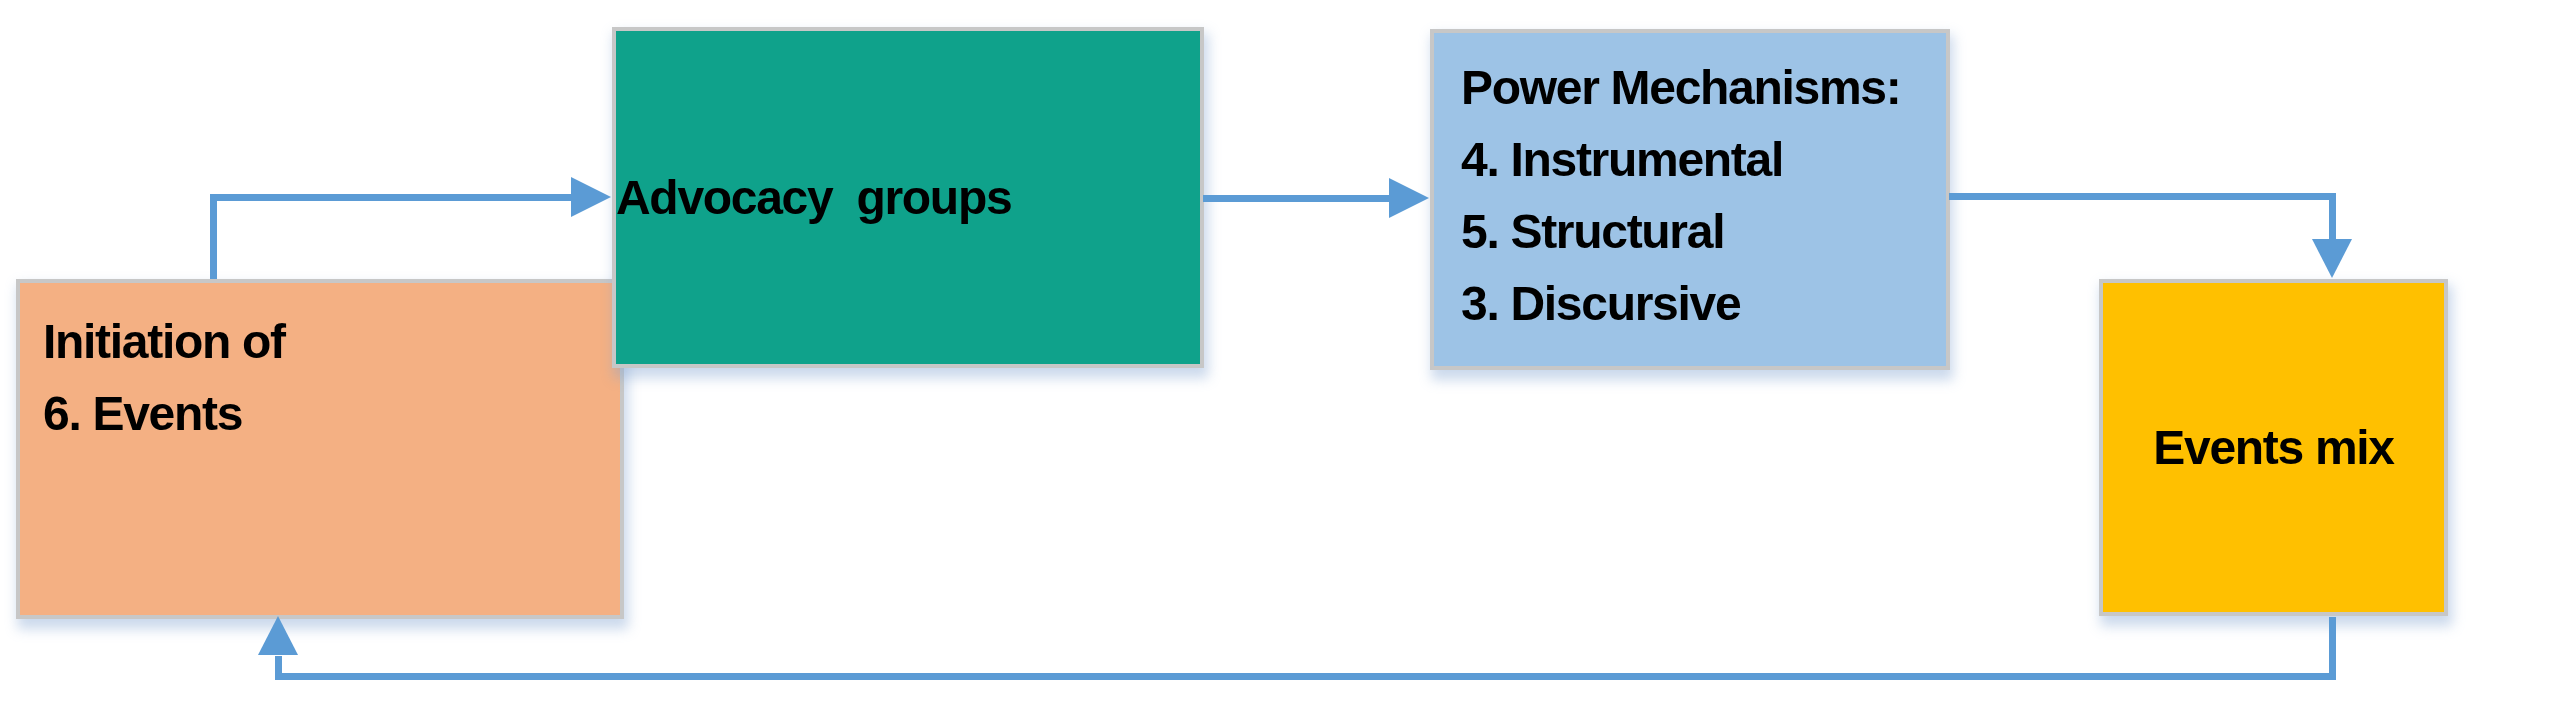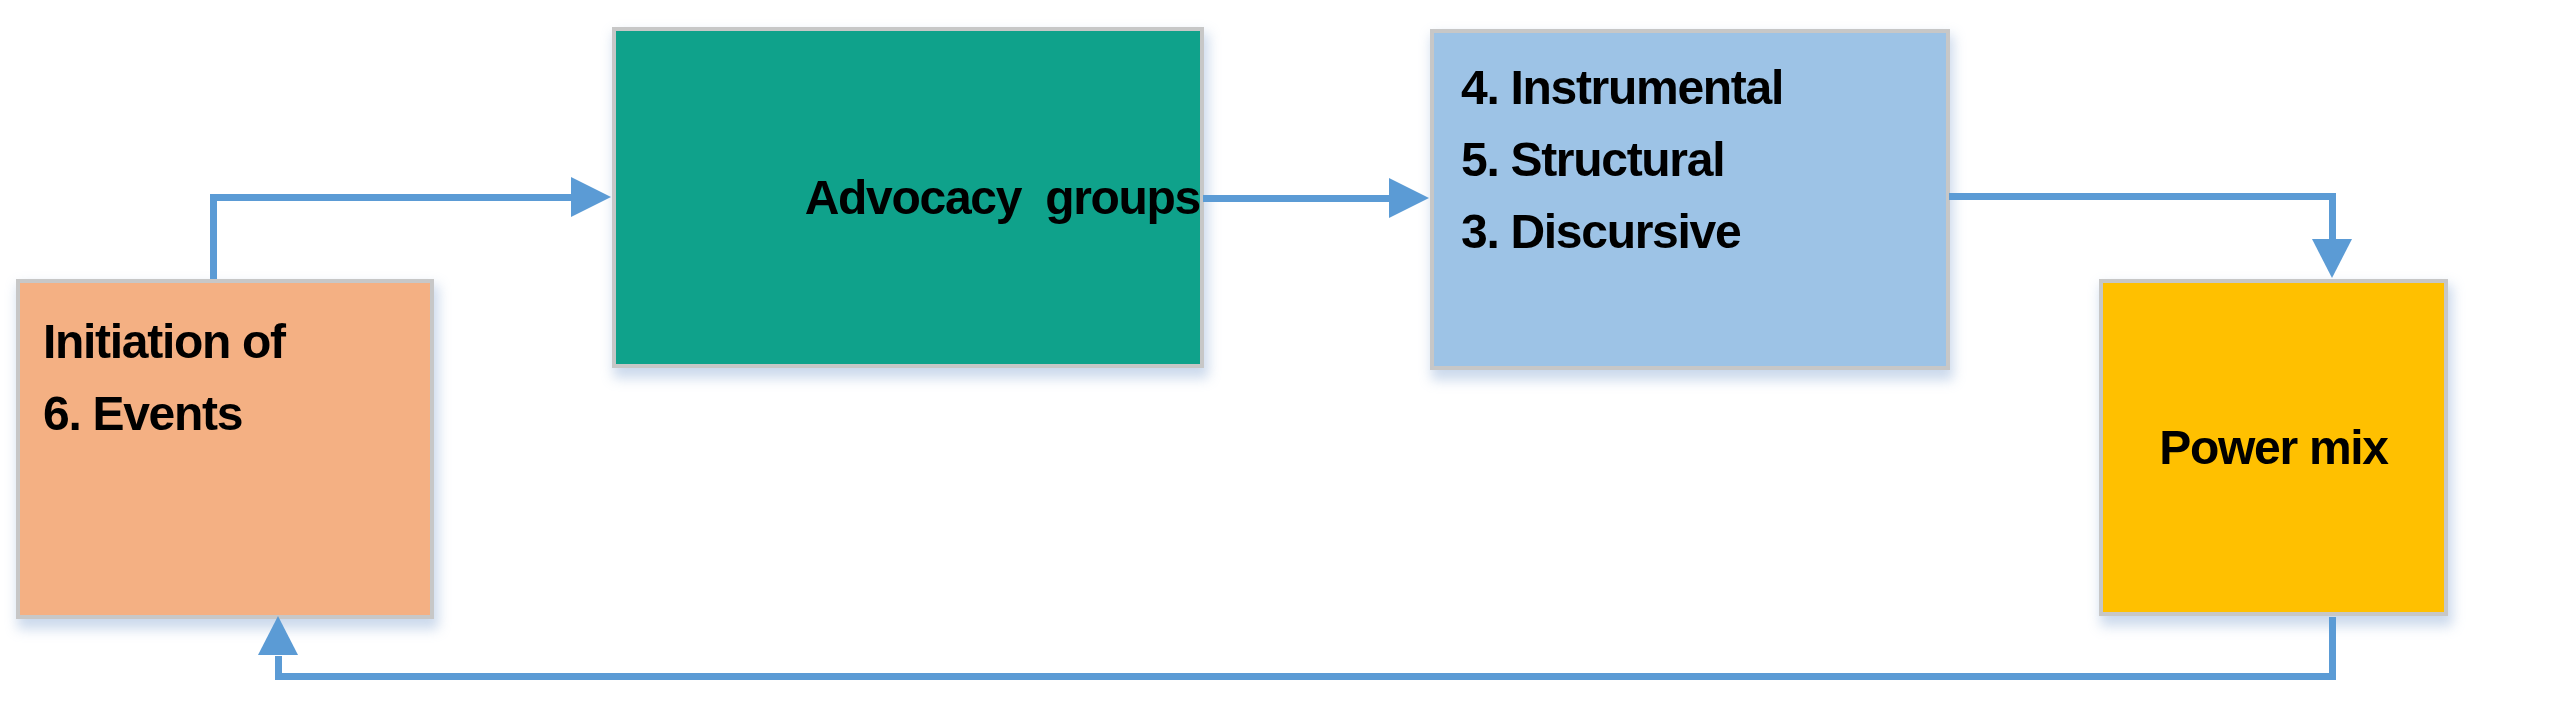--- a/index.html
+++ b/index.html
@@ -25,23 +25,23 @@
   
   .box{
     position:absolute;
     box-sizing:border-box;
     border:4.5px solid var(--border);
     box-shadow:2.7px 8px 11.6px 1.8px rgba(130,165,210,0.42);
     font-size:48px;
     letter-spacing:-1.3px;
     line-height:72px;
   }
-  .box-initiation{left:16px;top:279px;width:418px;height:340px;background:var(--initiation_fill);}
+  .box-initiation{left:16px;top:279px;width:608px;height:340px;background:var(--initiation_fill);}
   .box-advocacy {left:612px;top:27px;width:592px;height:341px;background:var(--advocacy_fill);
-                 display:flex;align-items:center;justify-content:flex-end;text-align:center;}
+                 display:flex;align-items:center;justify-content:flex-start;text-align:center;}
   .box-power    {left:1430px;top:28.5px;width:520px;height:341px;background:var(--power_fill);}
   .box-policy   {left:2099px;top:279px;width:349px;height:337px;background:var(--policy_fill);
                  display:flex;align-items:center;justify-content:center;text-align:center;}
   .box-lines{padding:23px 0 0 23px;}
   .box-power .box-lines{padding:19.6px 0 0 27px;}
   .box-line{white-space:nowrap;}
   .box-label{white-space:pre-wrap;}
   
   .seg{position:absolute;background:var(--arrow);}
   .head{position:absolute;width:0;height:0;}
@@ -60,28 +60,29 @@
       <div class="box-line">6. Events</div>
     </div>
   </div>
 
   <div class="box box-advocacy">
     <div class="box-label">Advocacy  groups</div>
   </div>
 
   <div class="box box-power">
     <div class="box-lines">
+      <div class="box-line">Power Mechanisms:</div>
       <div class="box-line">4. Instrumental</div>
       <div class="box-line">5. Structural</div>
       <div class="box-line">3. Discursive</div>
     </div>
   </div>
 
   <div class="box box-policy">
-    <div class="box-label">Power mix</div>
+    <div class="box-label">Events mix</div>
   </div>
 
   <div class="seg" style="left:210px;top:194px;width:7.1px;height:85px;"></div>
   <div class="seg" style="left:210px;top:194px;width:363px;height:7.1px;"></div>
   <div class="head head-right" style="left:571px;top:177px;"></div>
 
   <div class="seg" style="left:1203px;top:195px;width:188px;height:7.1px;"></div>
   <div class="head head-right" style="left:1389px;top:178px;"></div>
 
   <div class="seg" style="left:1949px;top:193px;width:386px;height:7.1px;"></div>

